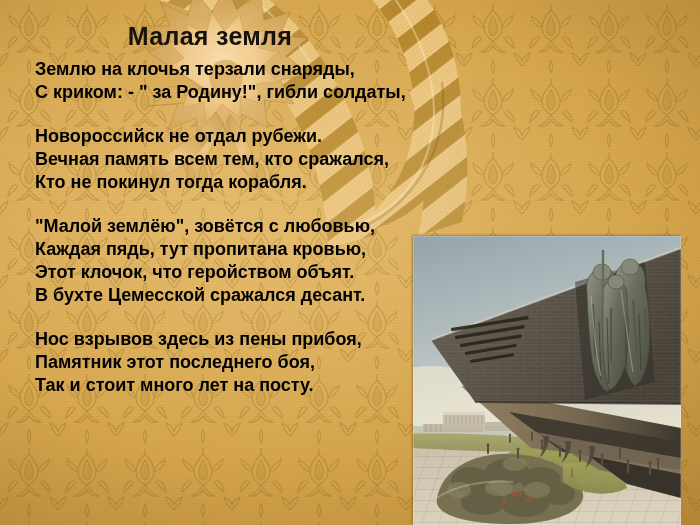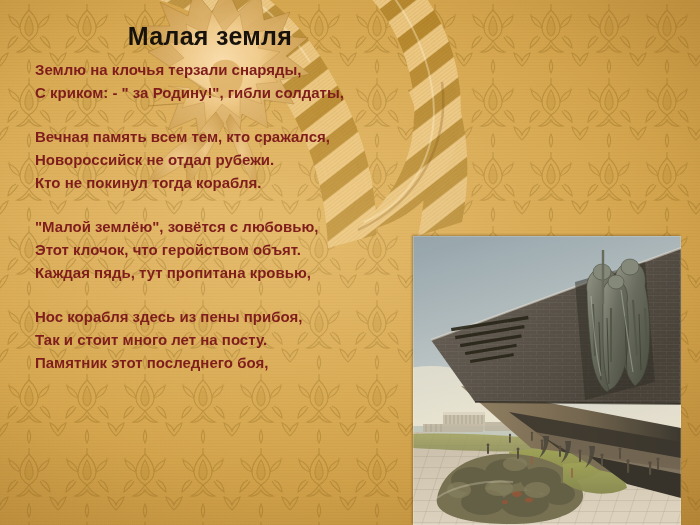--- a/index.html
+++ b/index.html
@@ -89,23 +89,23 @@
     left: 35px;
     top: 58px;
     width: 370px;
   }
   .stanza {
     margin: 0 0 21px 0;
   }
   .stanza:last-child { margin-bottom: 0; }
 
   .line {
-    font-size: 15px;
+    font-size: 18px;
     font-weight: bold;
-    color: #7f1d1d;
+    color: #000000;
     line-height: 23px;
     white-space: nowrap;
   }
 
   
   .photo {
     position: absolute;
     left: 413px;
     top: 236px;
     width: 268px;
@@ -267,35 +267,36 @@
   <div class="title">Малая земля</div>
 
   <div class="poem">
 
     <div class="stanza">
       <div class="line">Землю на клочья терзали снаряды,</div>
       <div class="line">С криком: - " за Родину!", гибли солдаты,</div>
     </div>
 
     <div class="stanza">
+      <div class="line">Новороссийск не отдал рубежи.</div>
       <div class="line">Вечная память всем тем, кто сражался,</div>
-      <div class="line">Новороссийск не отдал рубежи.</div>
       <div class="line">Кто не покинул тогда корабля.</div>
     </div>
 
     <div class="stanza">
       <div class="line">"Малой землёю", зовётся с любовью,</div>
+      <div class="line">Каждая пядь, тут пропитана кровью,</div>
       <div class="line">Этот клочок, что геройством объят.</div>
-      <div class="line">Каждая пядь, тут пропитана кровью,</div>
+      <div class="line">В бухте Цемесской сражался десант.</div>
     </div>
 
     <div class="stanza">
-      <div class="line">Нос корабля  здесь из пены прибоя,</div>
+      <div class="line">Нос взрывов  здесь из пены прибоя,</div>
+      <div class="line">Памятник этот последнего боя,</div>
       <div class="line">Так и стоит много лет на посту.</div>
-      <div class="line">Памятник этот последнего боя,</div>
     </div>
 
   </div>
 
   <div class="photo">
     <svg width="268" height="289" viewBox="0 0 268 289" xmlns="http://www.w3.org/2000/svg">
       <defs>
         <linearGradient id="sky" x1="0" y1="0" x2="0.25" y2="1">
           <stop offset="0%" stop-color="#8fa3b2"></stop>
           <stop offset="45%" stop-color="#b9c6ce"></stop>

